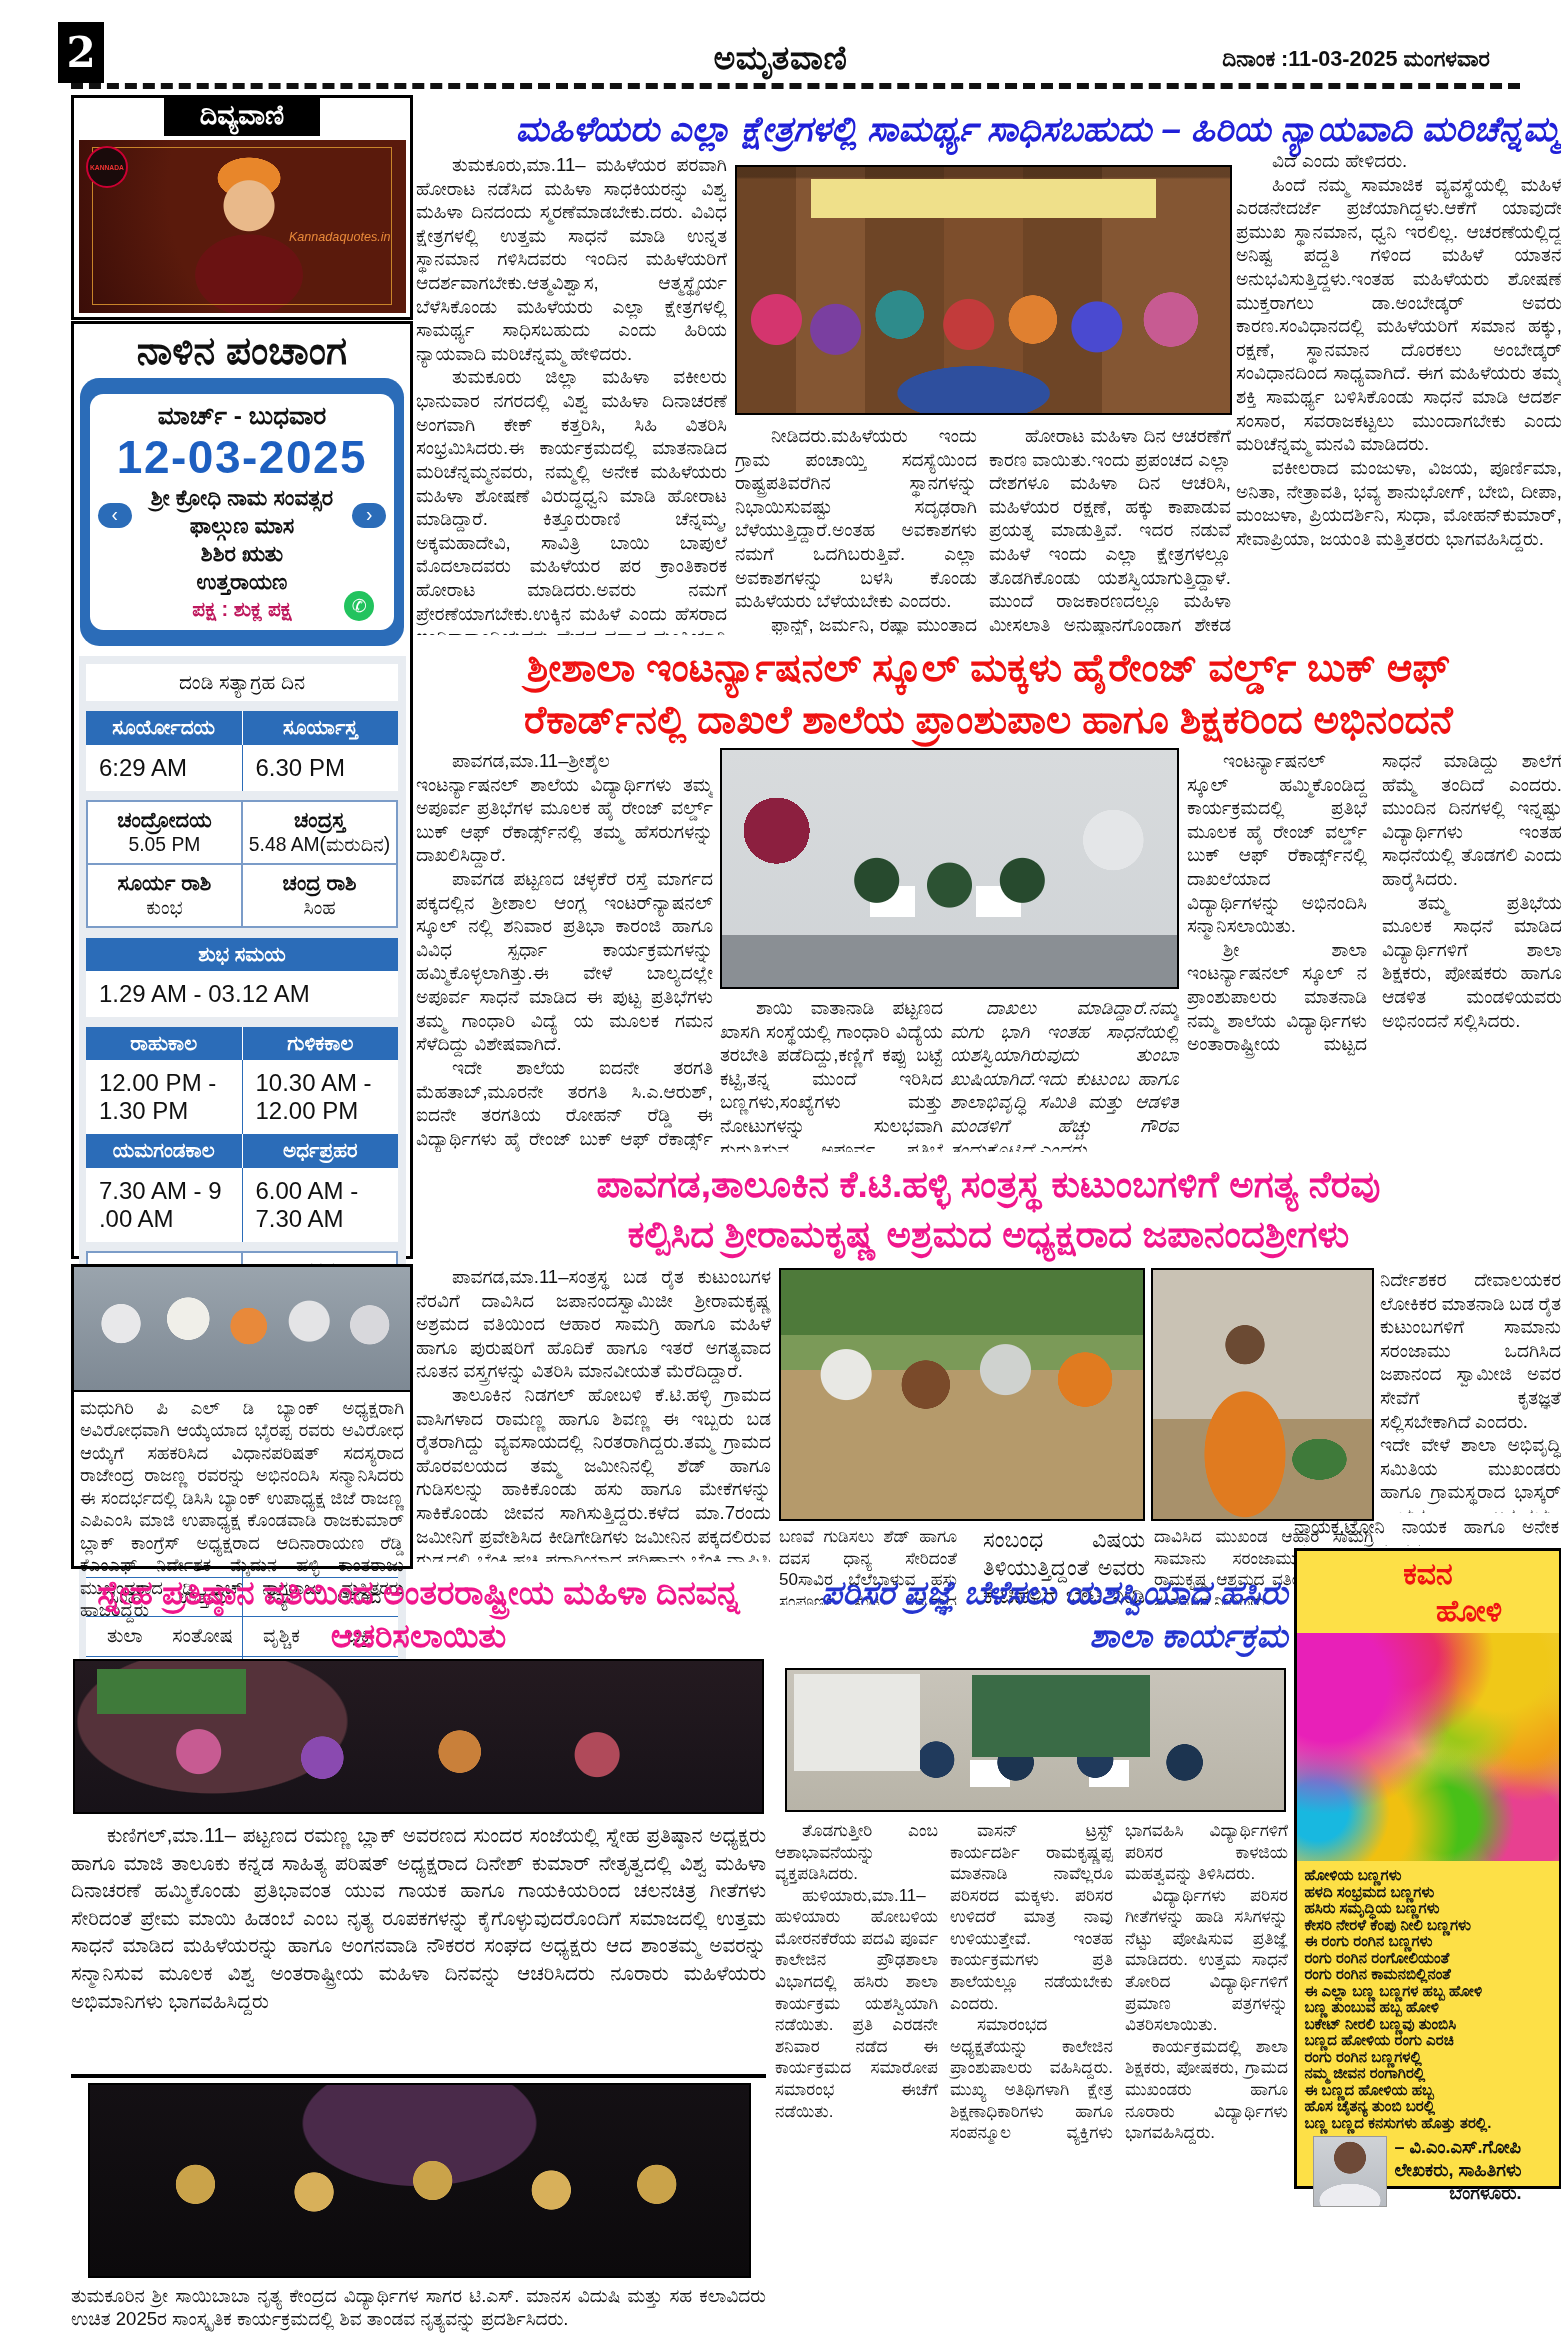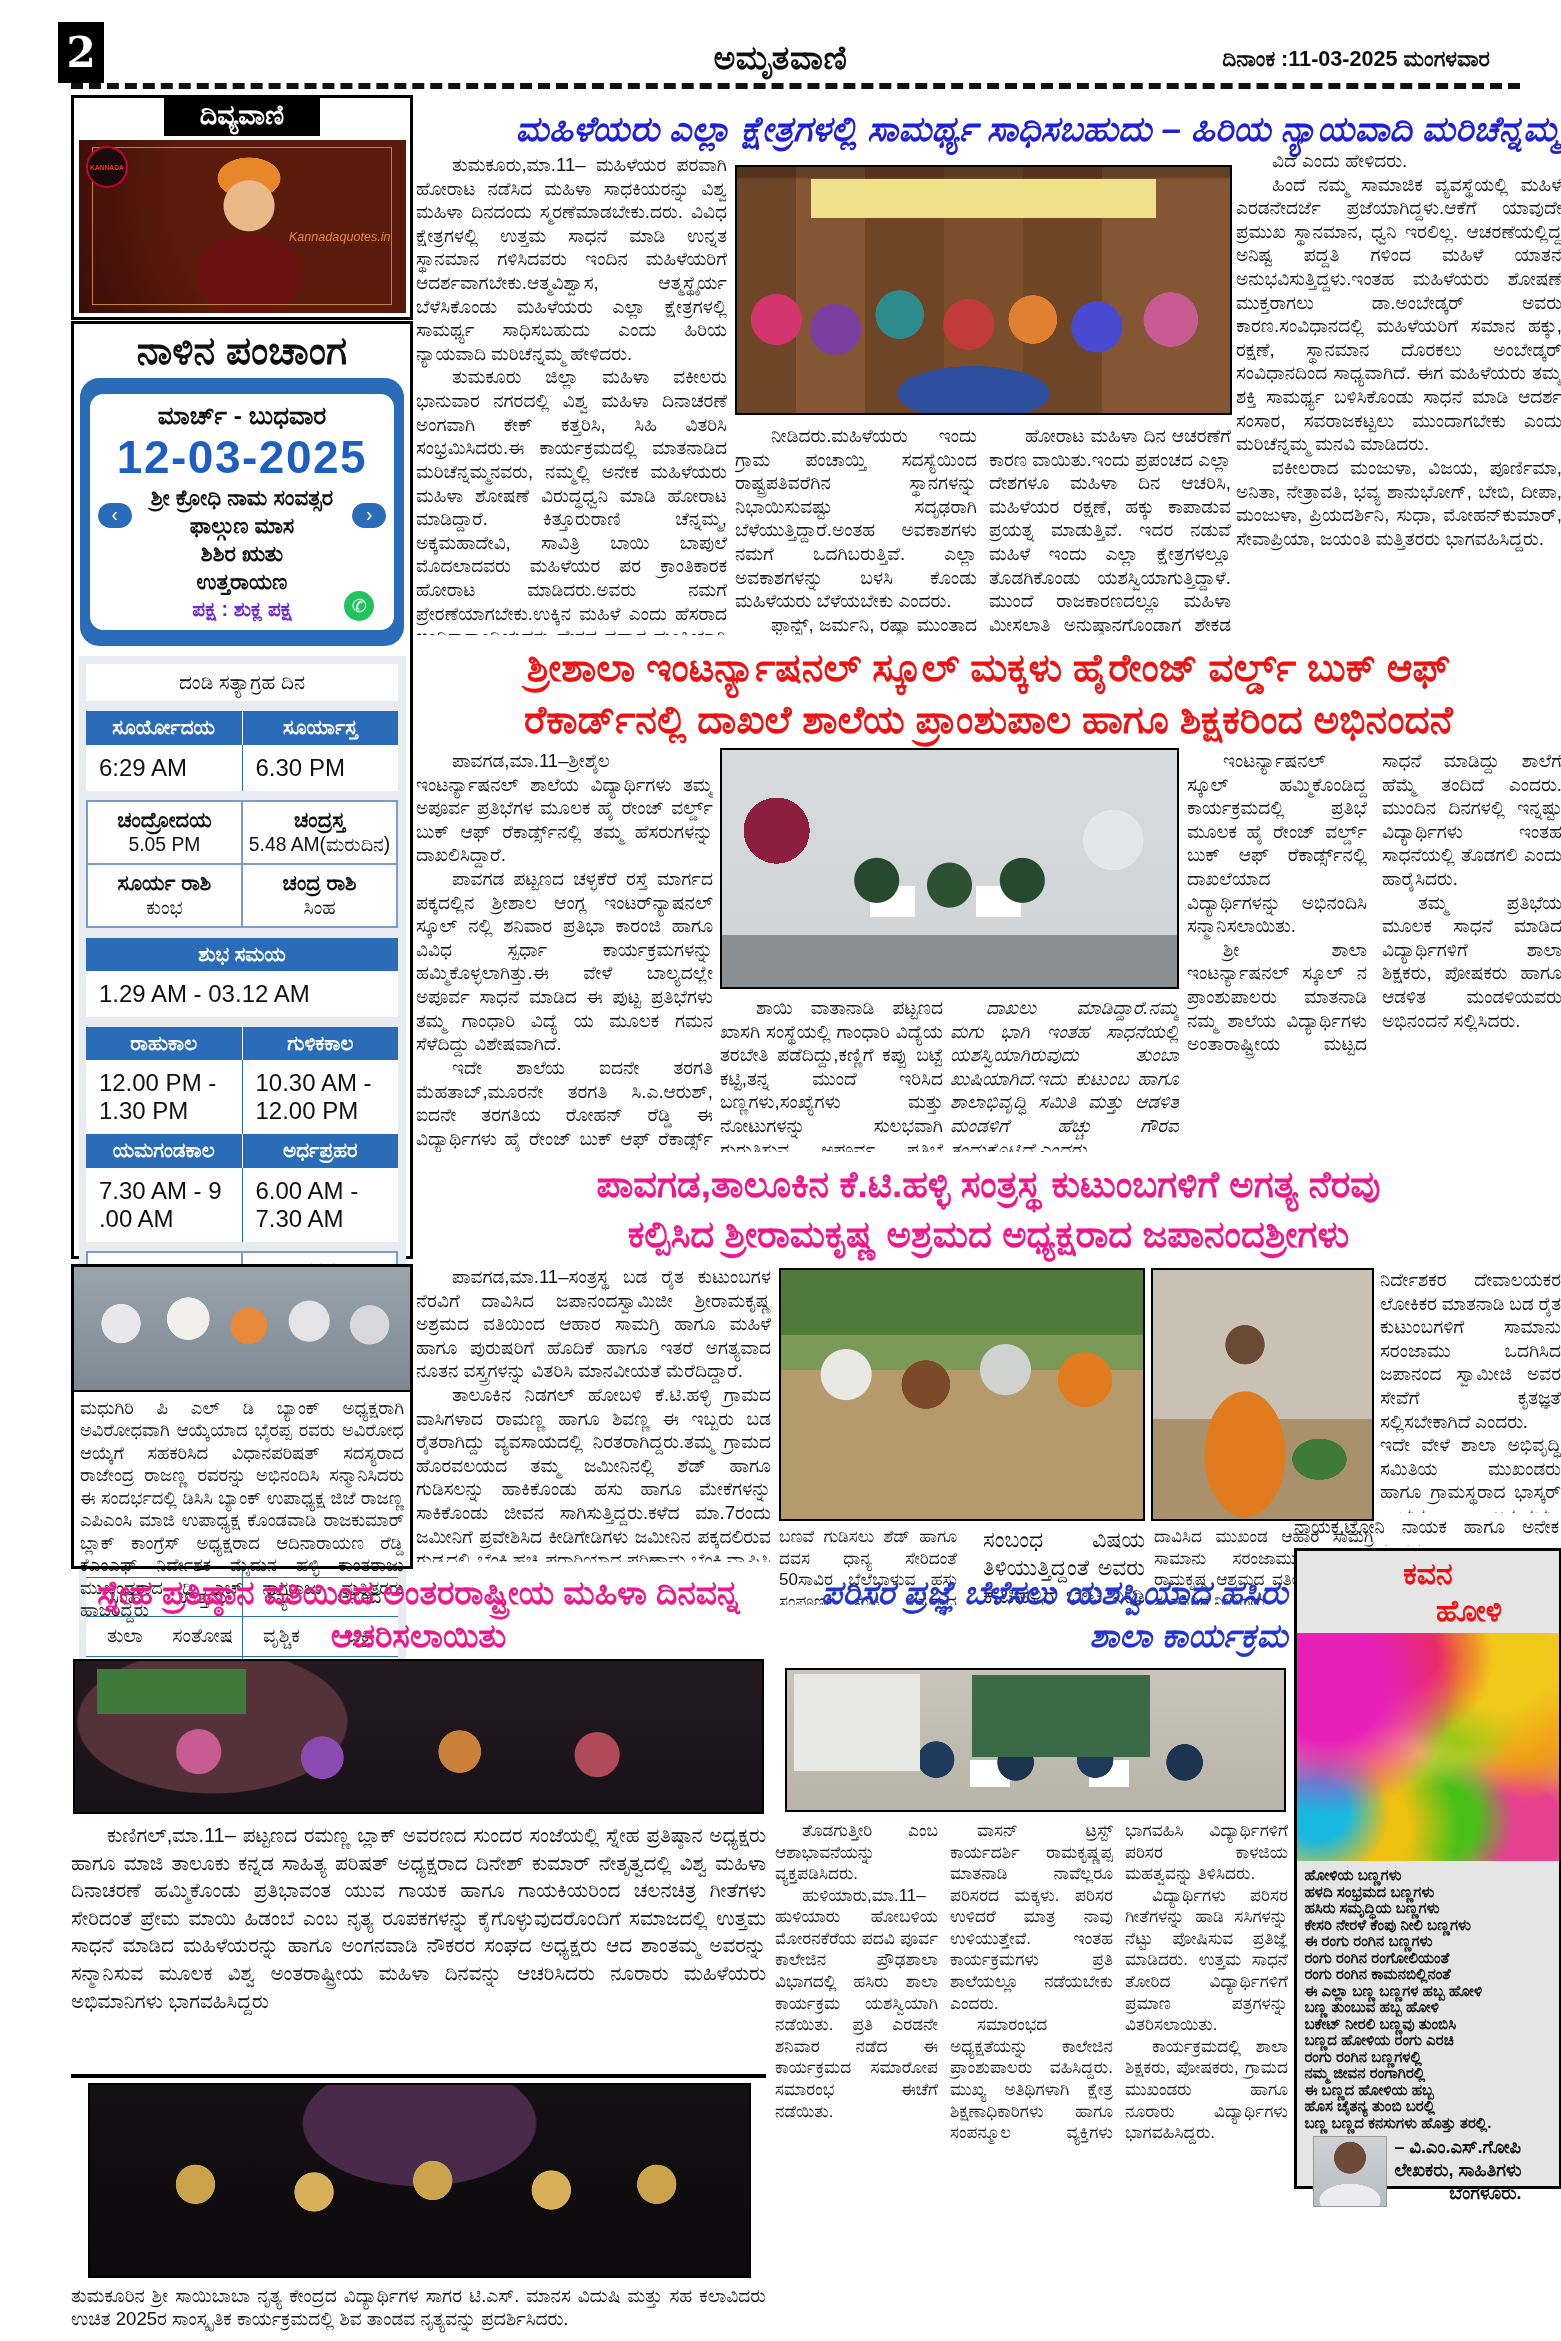--- a/index.html
+++ b/index.html
@@ -47,21 +47,21 @@
   .divy-wm { position:absolute; right:15px; top:52%; color:#e8893a; font-size:12.6px; font-style:italic; }
 
   
   .pan-box { left:71px; top:321px; width:342px; height:938px; border:3px solid #000; background:#fff; }
   .pan-title { text-align:center; font-size:39px; font-weight:900; padding:4.5px 0 3px; }
   .pan-card-out { margin:1.5px 6px 0; background:#2b6cb8; border-radius:19.3px; padding:16.4px 10.4px; position:relative; }
   .pan-card-in { background:#fff; border-radius:13.4px; padding:7.4px 6px 9px; text-align:center; position:relative; }
   .pan-month { font-size:24.5px; font-weight:bold; }
   .pan-date { font-size:46px; font-weight:900; color:#1d5fc0; letter-spacing:1.5px; }
   .pan-line { font-size:21.6px; font-weight:bold; line-height:1.3; }
-  .pan-paksha { font-size:20px; font-weight:bold; color:#6d28d9; margin-top:1.5px; }
+  .pan-paksha { font-size:20px; font-weight:bold; color:#be185d; margin-top:1.5px; }
   .pan-arrow { position:absolute; top:46%; width:34px; height:25px; border-radius:12.6px; background:#2b6cb8;
                color:#fff; font-size:19.3px; display:flex; align-items:center; justify-content:center; cursor:pointer; }
   .pan-arrow.l { left:7.4px; } .pan-arrow.r { right:7.4px; }
   .wa-icon { position:absolute; right:19.3px; bottom:9px; width:30px; height:30px; border-radius:50%;
              background:#22c35e; color:#fff; font-size:18px; display:flex; align-items:center; justify-content:center; }
   .pan-grey { margin:10.4px 4.5px 0; background:#e8ecf1; padding:7.4px 7.4px 9px; display:flex; flex-direction:column; gap:9.7px; }
   .pan-strip { background:#fff; text-align:center; font-size:20px; padding:7.4px 3px; }
   .ph-row { display:flex; }
   .ph-row .c { flex:1; background:#2b6cb8; color:#fff; font-size:20px; font-weight:bold; text-align:center; padding:5.2px 1.5px; }
   .ph-row .c + .c { border-left:1.5px solid #fff; }
@@ -160,21 +160,21 @@
       radial-gradient(circle at 26% 86%, #f0c010 0 16%, transparent 34%),
       radial-gradient(circle at 56% 82%, #48c018 0 14%, transparent 30%),
       radial-gradient(circle at 86% 86%, #e84090 0 14%, transparent 32%),
       linear-gradient(135deg,#f0a8c8,#f0d048 55%,#c8e060); }
   .photo10 { background:
       radial-gradient(circle at 50% 30%, #6e4a38 0 26%, transparent 27%),
       radial-gradient(ellipse 70% 40% at 50% 92%, #ececf0 0 60%, transparent 61%),
       linear-gradient(#cfd2d6,#b8bcc2); }
 
   
-  .kav-box { left:1294px; top:1548px; width:268px; height:641px; border:3px solid #000; background:#e5e5e5; }
+  .kav-box { left:1294px; top:1548px; width:268px; height:641px; border:3px solid #000; background:#fde047; }
   .kav-label { text-align:center; color:#ef1212; font-size:30px; font-weight:900; padding-top:6px; }
   .kav-title { text-align:center; color:#ef1212; font-size:30px; font-weight:900; text-indent:82px; padding:1.5px 0 4.5px; }
   .kav-img { width:100%; height:228px; }
   .kav-poem { padding:6px 7.4px 0; }
   .kav-poem p { font-size:15px; line-height:1.1; font-weight:bold; white-space:nowrap; }
   .kav-author { display:flex; padding:4.5px 6px 0; gap:7.4px;margin-left:10px; }
   .kav-portrait { width:74px; height:71px; border:0.7px solid #999; flex:none; }
   .kav-credit p { font-size:18px; font-weight:bold; line-height:1.3; }
 
   .leftbox { left:71px; top:1264px; width:342px; height:305px; border:3px solid #000; background:#fff; }

